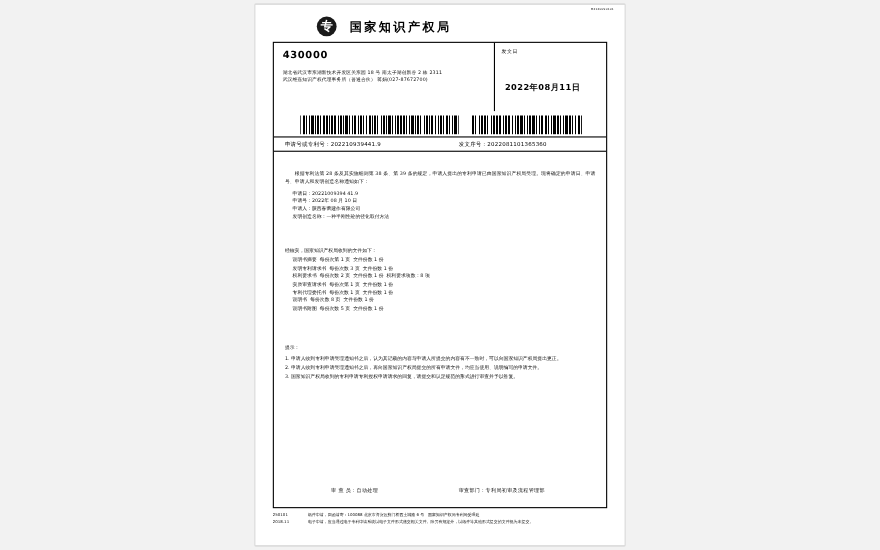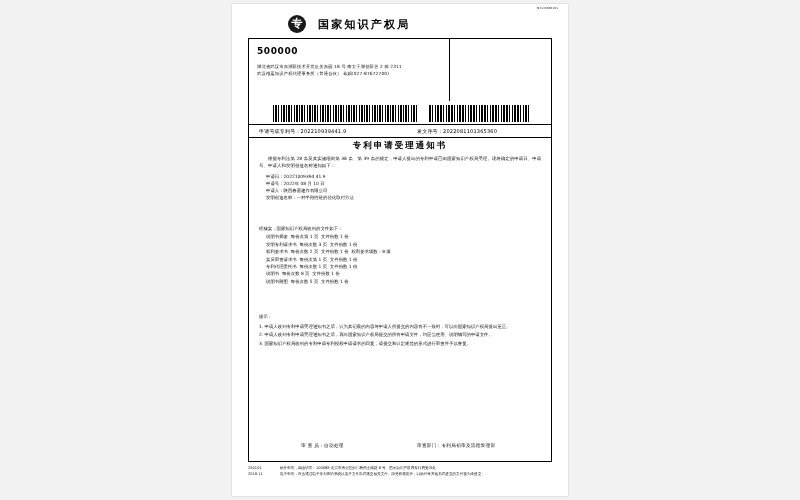--- a/index.html
+++ b/index.html
@@ -273,41 +273,44 @@
     <div class="topcode">M2120090101</div>
 
     <div class="header">
       <div class="logo">专</div>
       <div class="title-main">国家知识产权局</div>
     </div>
 
     <div class="box">
 
       <div class="addr-block">
-        <div class="zip">500000</div>
+        <div class="zip">430000</div>
         <div class="addr-line">湖北省武汉市东湖新技术开发区关东园 18 号  南太子湖创新谷 2 栋 2311</div>
         <div class="addr-line">武汉维嘉知识产权代理事务所（普通合伙）  蒋娟(027-87672700)</div>
       </div>
 
+      <div class="date-block">
+        <div class="date-label">发文日</div>
+        <div class="date-value">2022年08月11日</div>
+      </div>
 
       <div class="barcode-row">
         <div class="barcode"></div>
         <div class="barcode2"></div>
       </div>
 
       <div class="nums-row">
         <div class="nums-left">
           <span>申请号或专利号：</span><span>202210939441.9</span>
         </div>
         <div class="nums-right">
           <span>发文序号：</span><span>2022081101365360</span>
         </div>
       </div>
 
-      <div class="doc-title">专利申请受理通知书</div>
 
       <div class="body-text">
         <p class="indent">根据专利法第 28 条及其实施细则第 38 条、第 39 条的规定，申请人提出的专利申请已由国家知识产权局受理。现将确定的申请日、申请号、申请人和发明创造名称通知如下：</p>
       </div>
 
       <div class="kv" style="top:134px;">申请日：20221009394 41.9</div>
       <div class="kv" style="top:141px;">申请号：2022年 08 月 10 日</div>
       <div class="kv" style="top:148px;">申请人：陕西春蕾建作有限公司</div>
       <div class="kv" style="top:155px;">发明创造名称：一种半刚性砼的径化取付方法</div>
 

